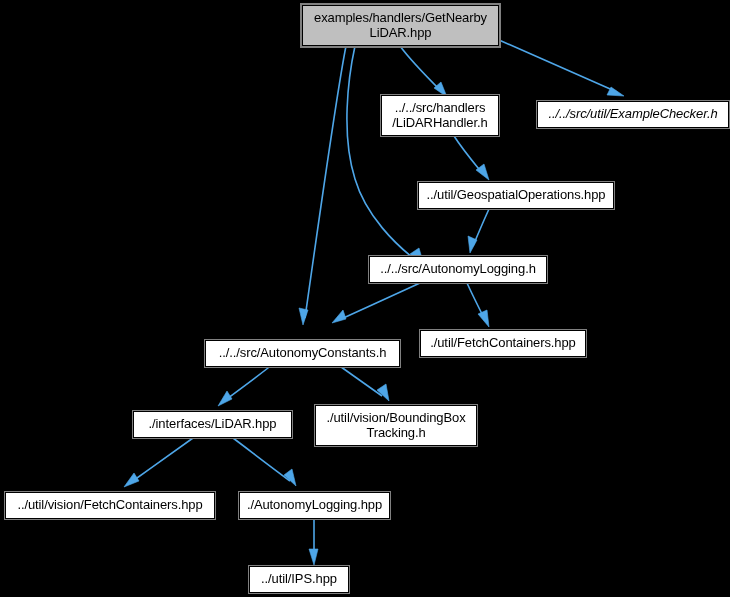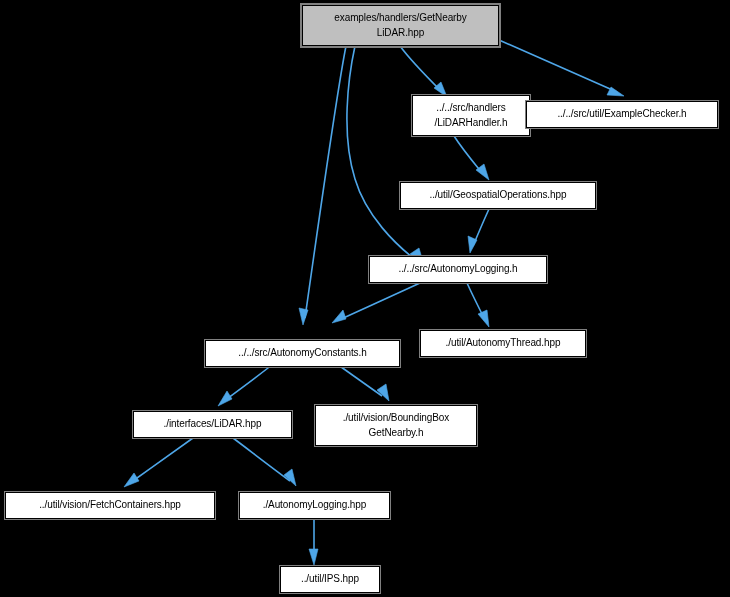--- a/index.html
+++ b/index.html
@@ -26,21 +26,21 @@
     position: absolute;
     box-sizing: border-box;
     display: flex;
     align-items: center;
     justify-content: center;
     text-align: center;
     background: #ffffff;
     border: 1px solid #000000;
     outline: 1px solid #808080;
     color: #000000;
-    font-size: 10px;
+    font-size: 13px;
     line-height: 14.5px;
     letter-spacing: -0.1px;
     white-space: pre-line;
     z-index: 5;
   }
   .node-box.root-node {
     background: #bfbfbf;
     border: 1px solid #000000;
     outline: 2px solid #808080;
   }
@@ -87,28 +87,28 @@
         <path class="edge-line" d="M233,438 C249,450 271,467 290,481"></path>
         <path class="edge-head" d="M296,486 L284,475 L292,469 Z"></path>
         <path class="edge-line" d="M314,519 C314,531 314,545 314,558"></path>
         <path class="edge-head" d="M314,565 L309,549 L318,549 Z"></path>
       </g>
   </svg>
 
   <div id="nodes-layer">
       <div class="node-box root-node" style="left: 302px; top: 5px; width: 197px; height: 41px;">examples/handlers/GetNearby
 LiDAR.hpp</div>
-      <div class="node-box" style="left: 412px; top: 95px; width: 118px; height: 41px;">../../src/handlers
+      <div class="node-box" style="left: 381px; top: 95px; width: 118px; height: 41px;">../../src/handlers
 /LiDARHandler.h</div>
-      <div class="node-box" style="left: 526px; top: 101px; width: 192px; height: 27px;">../../src/util/ExampleChecker.h</div>
-      <div class="node-box" style="left: 400px; top: 182px; width: 196px; height: 27px;">../util/GeospatialOperations.hpp</div>
+      <div class="node-box" style="left: 537px; top: 101px; width: 192px; height: 27px; font-style: italic;">../../src/util/ExampleChecker.h</div>
+      <div class="node-box" style="left: 418px; top: 182px; width: 196px; height: 27px;">../util/GeospatialOperations.hpp</div>
       <div class="node-box" style="left: 369px; top: 256px; width: 178px; height: 27px;">../../src/AutonomyLogging.h</div>
       <div class="node-box" style="left: 205px; top: 340px; width: 195px; height: 27px;">../../src/AutonomyConstants.h</div>
-      <div class="node-box" style="left: 420px; top: 330px; width: 166px; height: 27px;">./util/AutonomyThread.hpp</div>
+      <div class="node-box" style="left: 420px; top: 330px; width: 166px; height: 27px;">./util/FetchContainers.hpp</div>
       <div class="node-box" style="left: 133px; top: 411px; width: 159px; height: 27px;">./interfaces/LiDAR.hpp</div>
       <div class="node-box" style="left: 315px; top: 405px; width: 162px; height: 41px;">./util/vision/BoundingBox
-GetNearby.h</div>
+Tracking.h</div>
       <div class="node-box" style="left: 5px; top: 492px; width: 210px; height: 27px; text-align: right;">../util/vision/FetchContainers.hpp</div>
       <div class="node-box" style="left: 239px; top: 492px; width: 151px; height: 27px;">./AutonomyLogging.hpp</div>
-      <div class="node-box" style="left: 280px; top: 566px; width: 100px; height: 27px;">../util/IPS.hpp</div>
+      <div class="node-box" style="left: 249px; top: 566px; width: 100px; height: 27px;">../util/IPS.hpp</div>
     </div>
 
 </div>
 
 </body></html>

